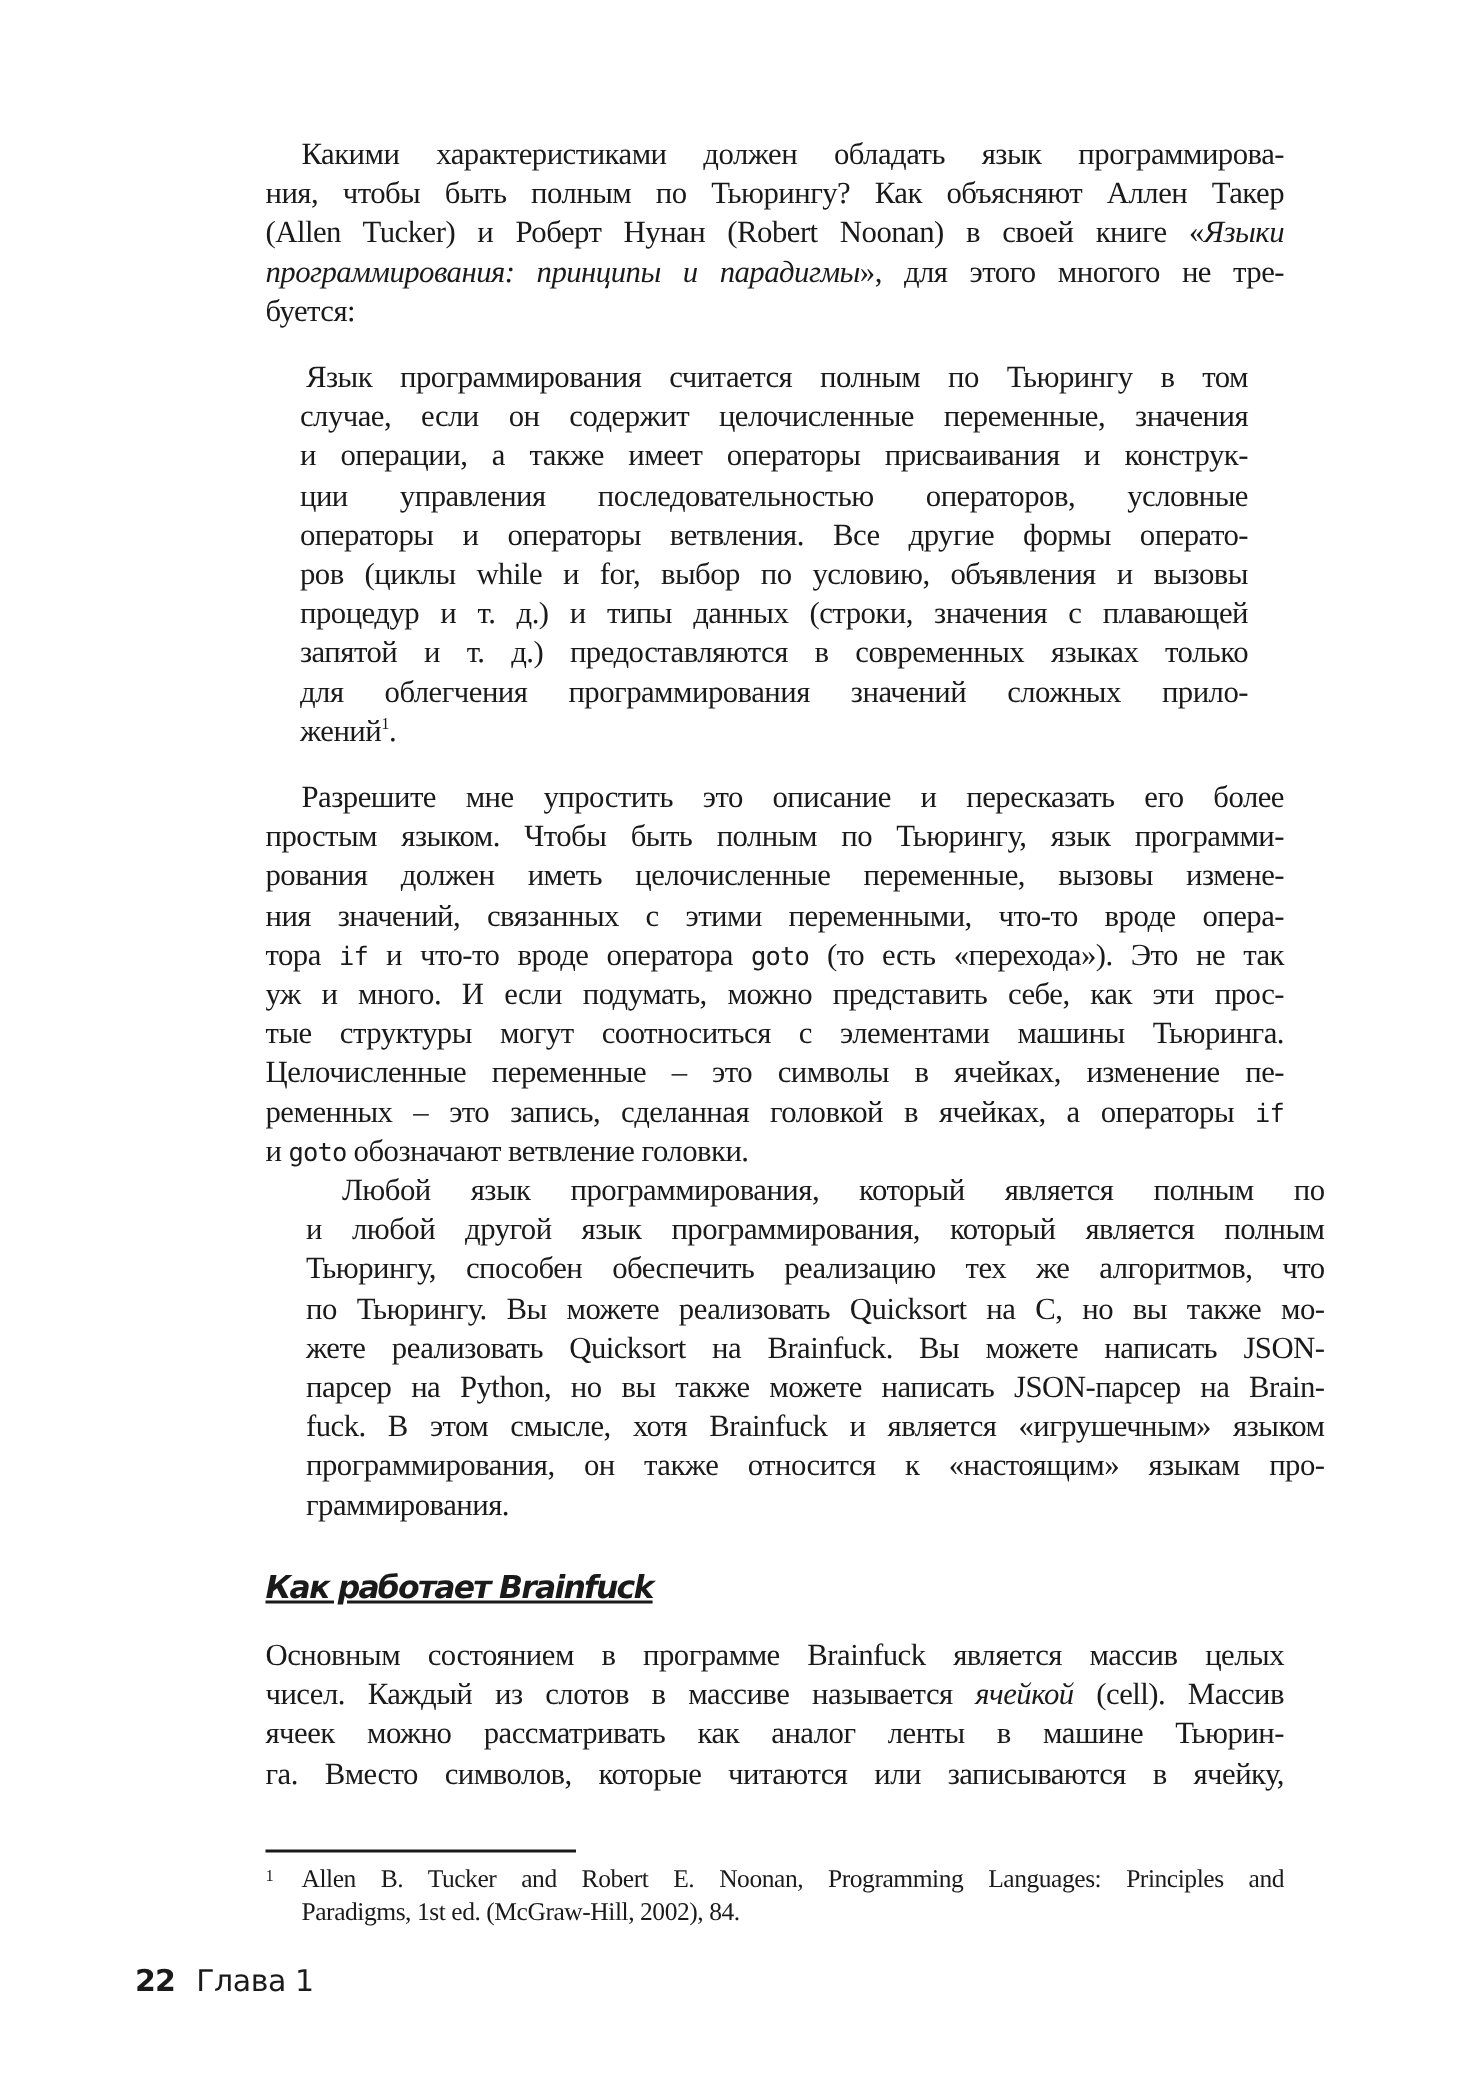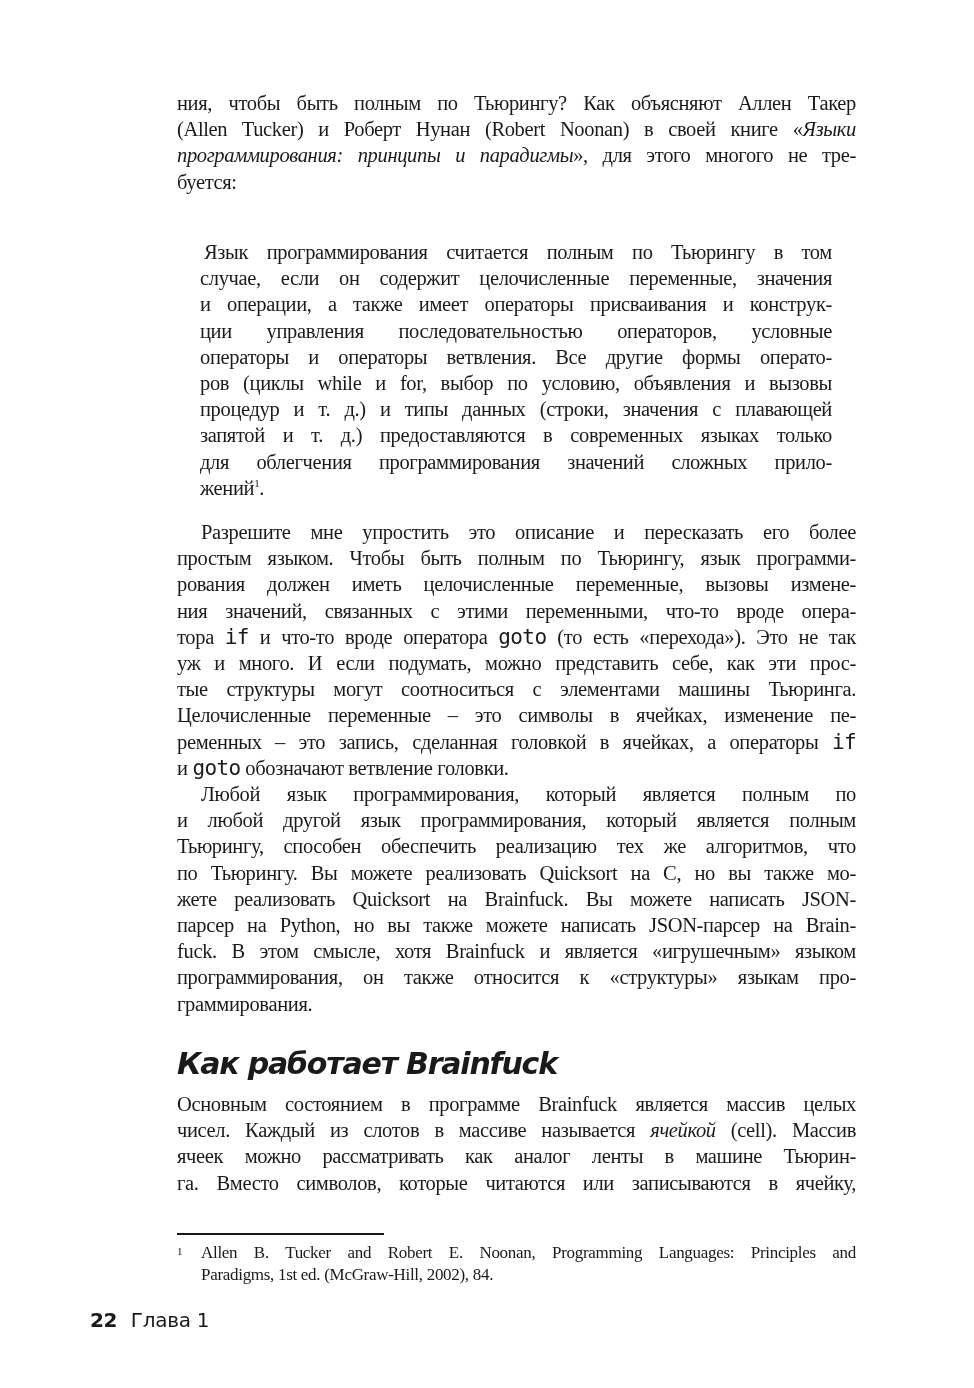--- a/index.html
+++ b/index.html
@@ -11,45 +11,47 @@
       line-height: 26.2px;
       letter-spacing: -0.35px;
     }
     .line { display: block; white-space: nowrap; text-align: justify; text-align-last: justify; height: 26.2px; }
     .line.last { text-align-last: left; }
     .block { position: absolute; left: 177px; width: 679px; }
     .quote { position: absolute; left: 200px; width: 632px; }
     .indent { padding-left: 24px; }
     .quote .indent { padding-left: 4px; }
     .it { font-style: italic; }
-    .code { font-family: "DejaVu Sans Mono", "Liberation Mono", monospace; font-size: 21px; letter-spacing: -0.6px; }
+    .code { font-family: "DejaVu Sans Mono", "Liberation Mono", monospace; font-size: 17px; letter-spacing: -0.6px; }
     sup.fn { font-size: 11px; vertical-align: 8px; line-height: 0; }
     .heading {
       position: absolute; left: 177px; top: 1046px;
       font-family: "DejaVu Sans", "Liberation Sans", sans-serif;
-      font-weight: bold; font-style: italic; font-size: 30px; letter-spacing: -1.2px;
+      font-weight: bold; font-style: italic; font-size: 21px; letter-spacing: -1.2px;
       color: #1a1a1a;
+      text-decoration: underline;
     }
     .fn-rule { position: absolute; left: 177px; top: 1233px; width: 207px; height: 2px; background: #1a1a1a; }
     .footnote { position: absolute; left: 177px; top: 1242px; width: 679px;
       font-family: "Liberation Serif", "DejaVu Serif", serif; font-size: 17px; line-height: 22px; letter-spacing: -0.3px; }
     .footnote .fn-num { position: absolute; left: 0; top: -2px; font-size: 11px; }
     .footnote .fn-body { margin-left: 24px; }
     .footnote .line { height: 22px; }
     .page-footer { position: absolute; left: 90px; top: 1308px;
       font-family: "DejaVu Sans", "Liberation Sans", sans-serif; font-size: 20px; color: #1a1a1a; }
     .page-num { font-weight: bold; margin-right: 14px; letter-spacing: -0.5px; }
     .chapter { letter-spacing: -0.3px; }
   </style>
 </head>
 <body>
 
 <div class="page">
 
   <div class="block body-text" style="top:90px;">
+    <span class="line indent">Какими характеристиками должен обладать язык программирова-</span>
     <span class="line">ния, чтобы быть полным по Тьюрингу? Как объясняют Аллен Такер</span>
     <span class="line"><span>(Allen Tucker) и Роберт Нунан (Robert Noonan) в своей книге «</span><span class="it">Языки</span></span>
     <span class="line"><span class="it">программирования: принципы и парадигмы</span><span>», для этого многого не тре-</span></span>
     <span class="line last">буется:</span>
   </div>
 
   <div class="quote body-text" style="top:239px;">
     <span class="line indent">Язык программирования считается полным по Тьюрингу в том</span>
     <span class="line">случае, если он содержит целочисленные переменные, значения</span>
     <span class="line">и операции, а также имеет операторы присваивания и конструк-</span>
@@ -68,29 +70,29 @@
     <span class="line">рования должен иметь целочисленные переменные, вызовы измене-</span>
     <span class="line">ния значений, связанных с этими переменными, что-то вроде опера-</span>
     <span class="line"><span>тора </span><span class="code">if</span><span> и что-то вроде оператора </span><span class="code">goto</span><span> (то есть «перехода»). Это не так</span></span>
     <span class="line">уж и много. И если подумать, можно представить себе, как эти прос-</span>
     <span class="line">тые структуры могут соотноситься с элементами машины Тьюринга.</span>
     <span class="line">Целочисленные переменные – это символы в ячейках, изменение пе-</span>
     <span class="line"><span>ременных – это запись, сделанная головкой в ячейках, а операторы </span><span class="code">if</span></span>
     <span class="line last"><span>и </span><span class="code">goto</span><span> обозначают ветвление головки.</span></span>
   </div>
 
-  <div class="block body-text" style="top:781px;">
+  <div class="block body-text" style="top:781px;margin-left:27px;">
     <span class="line indent">Любой язык программирования, который является полным по</span>
     <span class="line">и любой другой язык программирования, который является полным</span>
     <span class="line">Тьюрингу, способен обеспечить реализацию тех же алгоритмов, что</span>
     <span class="line">по Тьюрингу. Вы можете реализовать Quicksort на C, но вы также мо-</span>
     <span class="line">жете реализовать Quicksort на Brainfuck. Вы можете написать JSON-</span>
     <span class="line">парсер на Python, но вы также можете написать JSON-парсер на Brain-</span>
     <span class="line">fuck. В этом смысле, хотя Brainfuck и является «игрушечным» языком</span>
-    <span class="line">программирования, он также относится к «структуры» языкам про-</span>
+    <span class="line">программирования, он также относится к «настоящим» языкам про-</span>
     <span class="line last">граммирования.</span>
   </div>
 
   <div class="heading">Как работает Brainfuck</div>
 
   <div class="block body-text" style="top:1091px;">
     <span class="line">Основным состоянием в программе Brainfuck является массив целых</span>
     <span class="line"><span>чисел. Каждый из слотов в массиве называется </span><span class="it">ячейкой</span><span> (cell). Массив</span></span>
     <span class="line">ячеек можно рассматривать как аналог ленты в машине Тьюрин-</span>
     <span class="line">га. Вместо символов, которые читаются или записываются в ячейку,</span>

